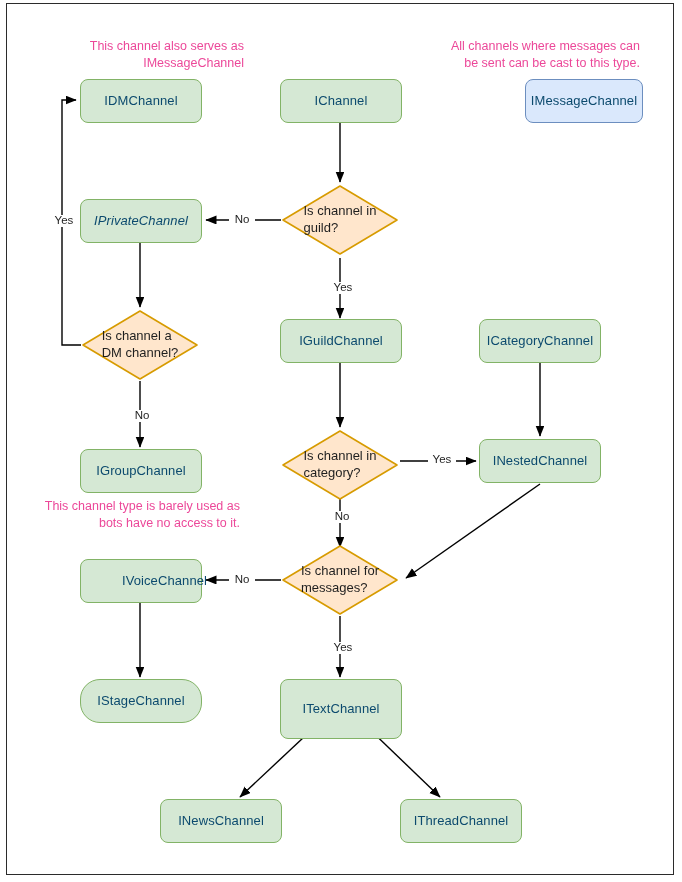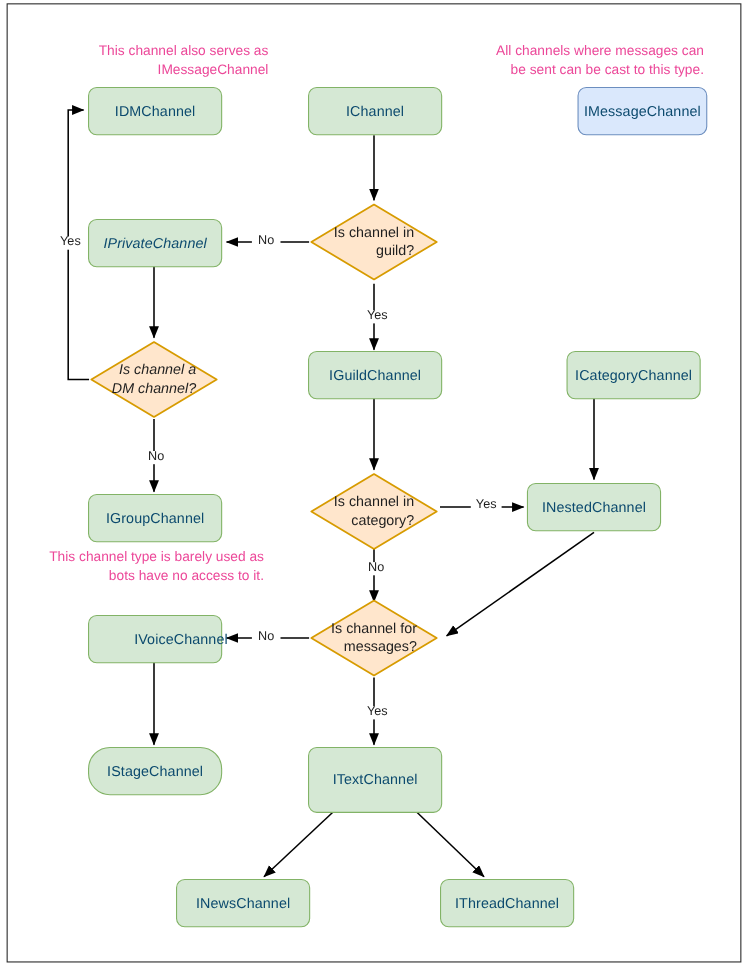--- a/index.html
+++ b/index.html
@@ -52,21 +52,21 @@
   .node-blue {
     background: #dae8fc;
     border: 1.4px solid #6c8ebf;
     margin-left: 44px;
   }
   .decision {
     position: absolute;
     display: flex;
     align-items: center;
     justify-content: center;
-    text-align: right;
+    text-align: left;
     font-size: 13px;
     color: #1f1f1f;
     line-height: 1.3;
   }
   .decision .dtext {
     position: relative;
     z-index: 2;
     padding: 0 6px;
   }
   .decision svg {
@@ -164,21 +164,21 @@
   </div>
 
   <div class="node-box node-green" style="left:80px; top:449px; width:122px; height:44px;">
     <span>IGroupChannel</span>
   </div>
 
   <div class="node-box node-green" style="left:280px; top:319px; width:122px; height:44px;">
     <span>IGuildChannel</span>
   </div>
 
-  <div class="node-box node-green" style="left:479px; top:319px; width:122px; height:44px;margin-left:36px;">
+  <div class="node-box node-green" style="left:479px; top:319px; width:122px; height:44px;">
     <span>ICategoryChannel</span>
   </div>
 
   <div class="node-box node-green" style="left:479px; top:439px; width:122px; height:44px;">
     <span>INestedChannel</span>
   </div>
 
   <div class="node-box node-green" style="left:80px; top:559px; width:122px; height:44px;padding-left:47px;">
     <span>IVoiceChannel</span>
   </div>
@@ -202,21 +202,21 @@
   <div class="decision" style="left:281px; top:184px; width:118px; height:72px;">
     <svg width="118" height="72" viewBox="0 0 118 72">
       <polygon points="59,2 116,36 59,70 2,36" fill="#ffe6cc" stroke="#d79b00" stroke-width="1.6" stroke-linejoin="round"></polygon>
     </svg>
     <span class="dtext">
       <span>Is channel in</span><br>
       <span>guild?</span>
     </span>
   </div>
 
-  <div class="decision" style="left:81px; top:309px; width:118px; height:72px;font-style:italic;">
+  <div class="decision" style="left:81px; top:309px; width:118px; height:72px;">
     <svg width="118" height="72" viewBox="0 0 118 72">
       <polygon points="59,2 116,36 59,70 2,36" fill="#ffe6cc" stroke="#d79b00" stroke-width="1.6" stroke-linejoin="round"></polygon>
     </svg>
     <span class="dtext">
       <span>Is channel a</span><br>
       <span>DM channel?</span>
     </span>
   </div>
 
   <div class="decision" style="left:281px; top:429px; width:118px; height:72px;">

